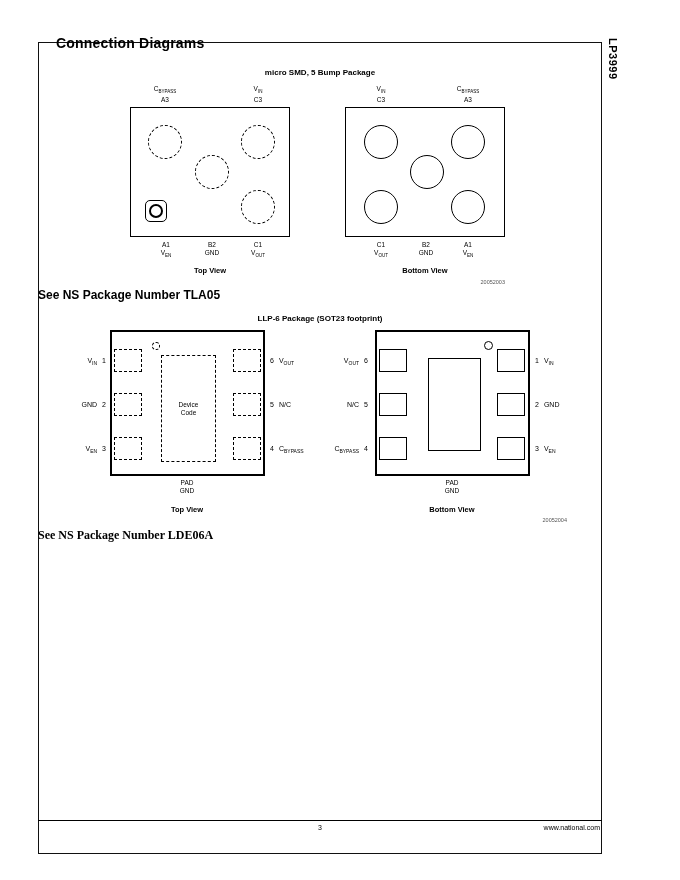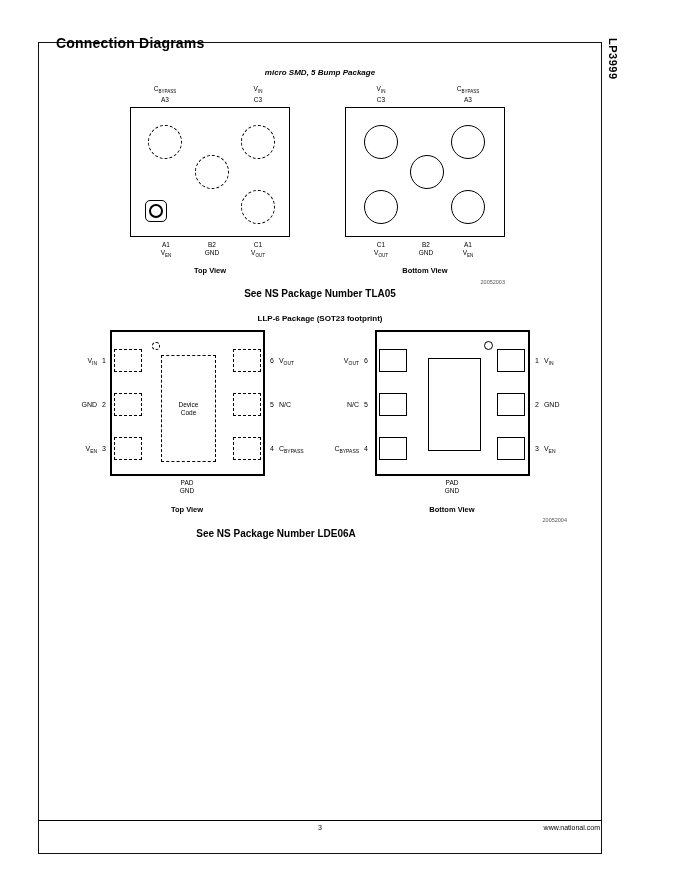--- a/index.html
+++ b/index.html
@@ -3,21 +3,21 @@
 <meta charset="utf-8">
 <style>
   * { margin:0; padding:0; box-sizing:border-box; }
   html,body { background:#ffffff; }
   body { font-family:"Liberation Sans", sans-serif; color:#000; }
   .page { position:relative; width:680px; height:880px; background:#fff; overflow:hidden; }
   .abs { position:absolute; }
   .frame { border:1px solid #111; }
   .doc-title { font-size:14px; font-weight:bold; letter-spacing:.2px; }
   .sec-title { font-size:8px; font-weight:bold; text-align:center; }
-  .see-note { font-size:10px; font-weight:bold; text-align:center; }
+  .see-note { font-size:12px; font-weight:bold; text-align:left; }
   .cap { font-size:7.5px; font-weight:bold; text-align:center; }
   .pkgbox { border:1.6px solid #000; background:#fff; }
   .bump { width:34px; height:34px; border-radius:50%; }
   .bump.dashed { border:1px dashed #000; }
   .bump.solid  { border:1.6px solid #000; }
   .lbl2 { width:64px; font-size:6.5px; line-height:8px; text-align:center; }
   .lbl2 sub { font-size:4.5px; }
   .pinlbl { font-size:7px; line-height:9px; white-space:nowrap; }
   .pinlbl sub { font-size:5px; }
   .pinlbl .numR { margin-left:5px; }
@@ -36,21 +36,21 @@
 <body>
 
 <div class="page">
 
   <div class="abs frame" style="left:38px; top:42px; width:564px; height:812px;"></div>
 
   <div class="abs vpart" style="left:607px; top:38px;">LP3999</div>
 
   <div class="abs doc-title" style="left:56px; top:35px;">Connection Diagrams</div>
 
-  <div class="abs sec-title" style="left:38px; top:68px; width:564px;font-style:italic;">micro SMD, 5 Bump Package</div>
+  <div class="abs sec-title" style="left:38px; top:68px; width:564px;">micro SMD, 5 Bump Package</div>
 
   <div class="abs pkgbox" style="left:130px; top:107px; width:160px; height:130px;"></div>
 
   <div class="abs bump dashed" style="left:148px; top:125px;"></div>
   <div class="abs bump dashed" style="left:241px; top:125px;"></div>
   <div class="abs bump dashed" style="left:195px; top:155px;"></div>
   <div class="abs bump dashed" style="left:241px; top:190px;"></div>
 
   <div class="abs" style="left:145px; top:200px; width:22px; height:22px; border:1.2px solid #000; border-radius:5px;">
     <div style="position:absolute; left:2.5px; top:2.5px; width:14px; height:14px; border:2.6px solid #000; border-radius:50%;"></div>
@@ -194,19 +194,19 @@
   </div>
 
   <div class="abs padgnd" style="left:402px; top:479px;">
     <div>PAD</div>
     <div>GND</div>
   </div>
   <div class="abs cap" style="left:402px; top:505px; width:100px;">Bottom View</div>
 
   <div class="abs code" style="left:495px; top:517px; width:72px;">20052004</div>
 
-  <div class="abs see-note" style="left:38px; top:528px; width:476px;">See NS Package Number LDE06A</div>
+  <div class="abs see-note" style="left:38px; top:528px; width:476px;font-family:Liberation Serif, serif;">See NS Package Number LDE06A</div>
 
   <div class="abs rule" style="left:38px; top:820px; width:564px; height:1px;"></div>
   <div class="abs footer-txt" style="left:38px; top:824px; width:564px; text-align:center;">3</div>
   <div class="abs footer-txt" style="left:430px; top:824px; width:170px; text-align:right;">www.national.com</div>
 
 </div>
 
 </body></html>

